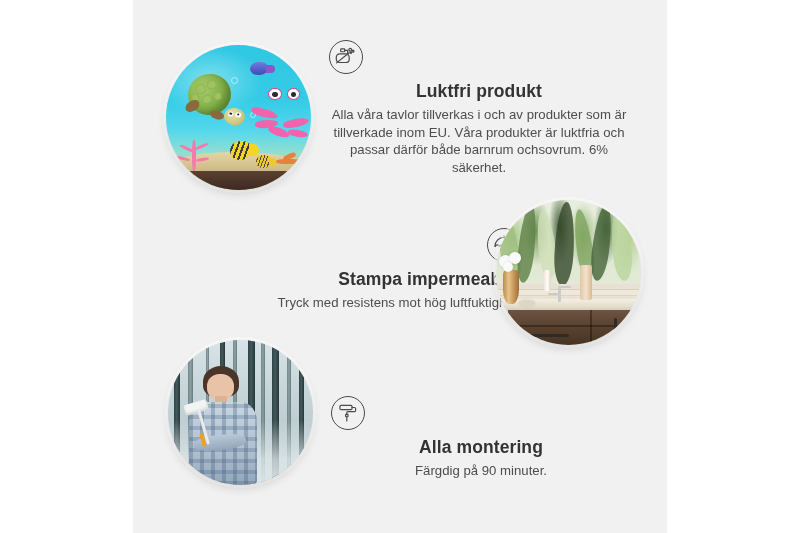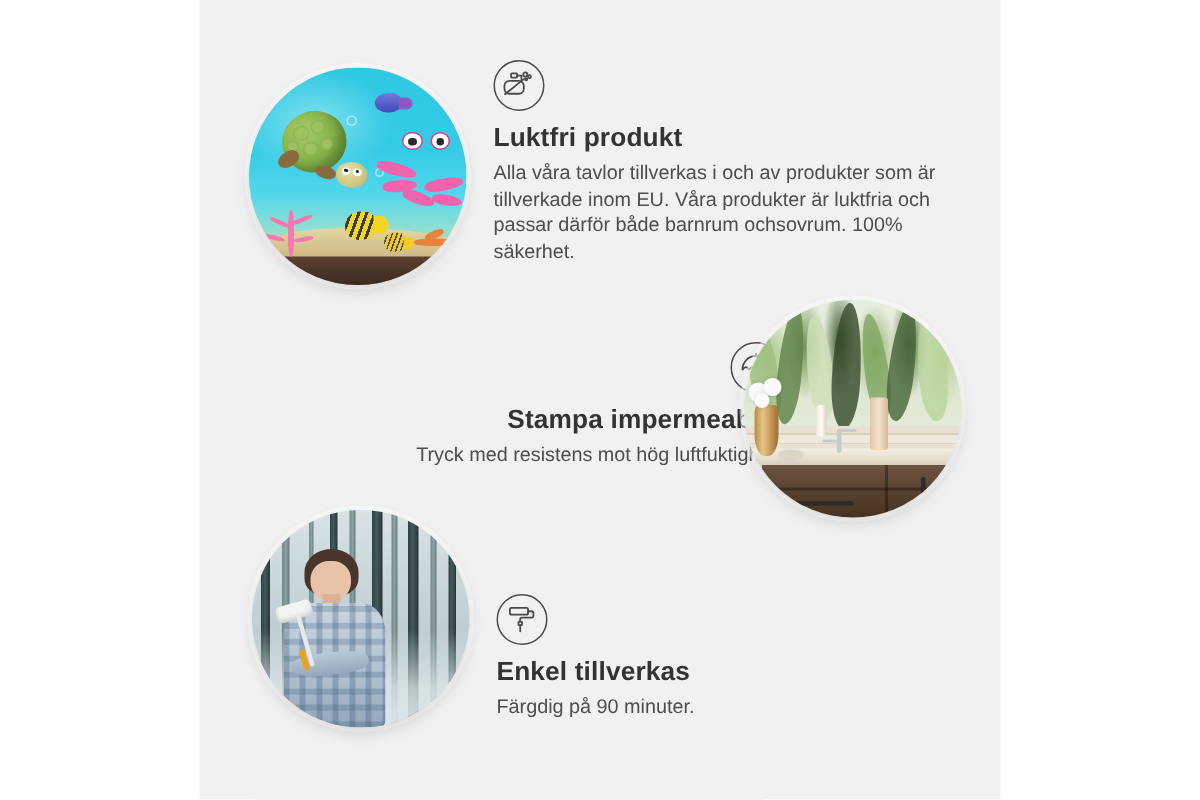--- a/index.html
+++ b/index.html
@@ -190,21 +190,21 @@
     line-height: 1.15;
   }
   .f-body {
     font-size: 13.2px;
     color: #4d4d4d;
     line-height: 1.33;
     margin: 0;
   }
   .align-right { text-align: right; }
   .align-right .icon-circle { margin-left: auto; }
-  .align-left { text-align: left; }
+  .align-left { text-align: center; }
 </style>
 </head>
 <body>
 
 <div id="page">
 
   <div class="panel">
 
     <div class="photo sea-bg" style="left:33px; top:45px; width:145px; height:145px;">
       <div class="inner">
@@ -278,21 +278,21 @@
           <rect x="6.2" y="3.2" width="4.4" height="3.1" rx="0.6"></rect>
           <path d="M5.0 8.6 h6.9 a3.6 3.6 0 0 1 3.6 3.6 v2.2 a3.6 3.6 0 0 1 -3.6 3.6 h-6.9 a3.6 3.6 0 0 1 -3.6 -3.6 v-2.2 a3.6 3.6 0 0 1 3.6 -3.6 z"></path>
           <path d="M10.6 4.8 h3.2 v3.0"></path>
           <circle cx="16.6" cy="4.0" r="1.5"></circle>
           <circle cx="19.6" cy="5.6" r="1.1"></circle>
           <circle cx="17.2" cy="7.4" r="0.8"></circle>
           <line x1="1.8" y1="18.4" x2="15.4" y2="7.4"></line>
         </svg>
       </div>
       <div class="f-title">Luktfri produkt</div>
-      <div class="f-body">Alla våra tavlor tillverkas i och av produkter som är tillverkade inom EU. Våra produkter är luktfria och passar därför både barnrum ochsovrum. 100% säkerhet.</div>
+      <div class="f-body">Alla våra tavlor tillverkas i och av produkter som är tillverkade inom EU. Våra produkter är luktfria och passar därför både barnrum ochsovrum. 6% säkerhet.</div>
     </div>
 
     <div class="feature align-right" style="left:58px; top:228px; width:330px;">
       <div class="icon-circle">
         <svg width="22" height="22" viewBox="0 0 24 24" fill="none" stroke="#4a4a4a" stroke-width="1.3" stroke-linecap="round" stroke-linejoin="round">
           <path d="M2.2 13.4 a9.8 9.8 0 0 1 19.6 0"></path>
           <path d="M2.2 13.4 q2.45 -3.2 4.9 0 q2.45 -3.2 4.9 0 q2.45 -3.2 4.9 0 q2.45 -3.2 4.9 0"></path>
           <line x1="12" y1="13.4" x2="12" y2="19.4"></line>
           <path d="M12 19.4 a2.0 2.0 0 0 1 -2.0 -2.0"></path>
           <line x1="12" y1="2.0" x2="12" y2="3.6"></line>
@@ -362,18 +362,18 @@
 
     <div class="feature align-left" style="left:198px; top:396px; width:300px;">
       <div class="icon-circle">
         <svg width="22" height="22" viewBox="0 0 24 24" fill="none" stroke="#4a4a4a" stroke-width="1.3" stroke-linecap="round" stroke-linejoin="round">
           <rect x="3.2" y="3.6" width="13.2" height="4.8" rx="1.2"></rect>
           <path d="M16.4 6.0 h2.6 a1.3 1.3 0 0 1 1.3 1.3 v2.0 a1.3 1.3 0 0 1 -1.3 1.3 h-7.1 a1.3 1.3 0 0 0 -1.3 1.3 v1.6"></path>
           <rect x="9.4" y="13.5" width="2.6" height="2.6" rx="0.5"></rect>
           <line x1="10.7" y1="16.1" x2="10.7" y2="20.6"></line>
         </svg>
       </div>
-      <div class="f-title">Enkel tillverkas</div>
+      <div class="f-title">Alla montering</div>
       <div class="f-body">Färgdig på 90 minuter.</div>
     </div>
 
   </div>
 </div>
 
 </body></html>

